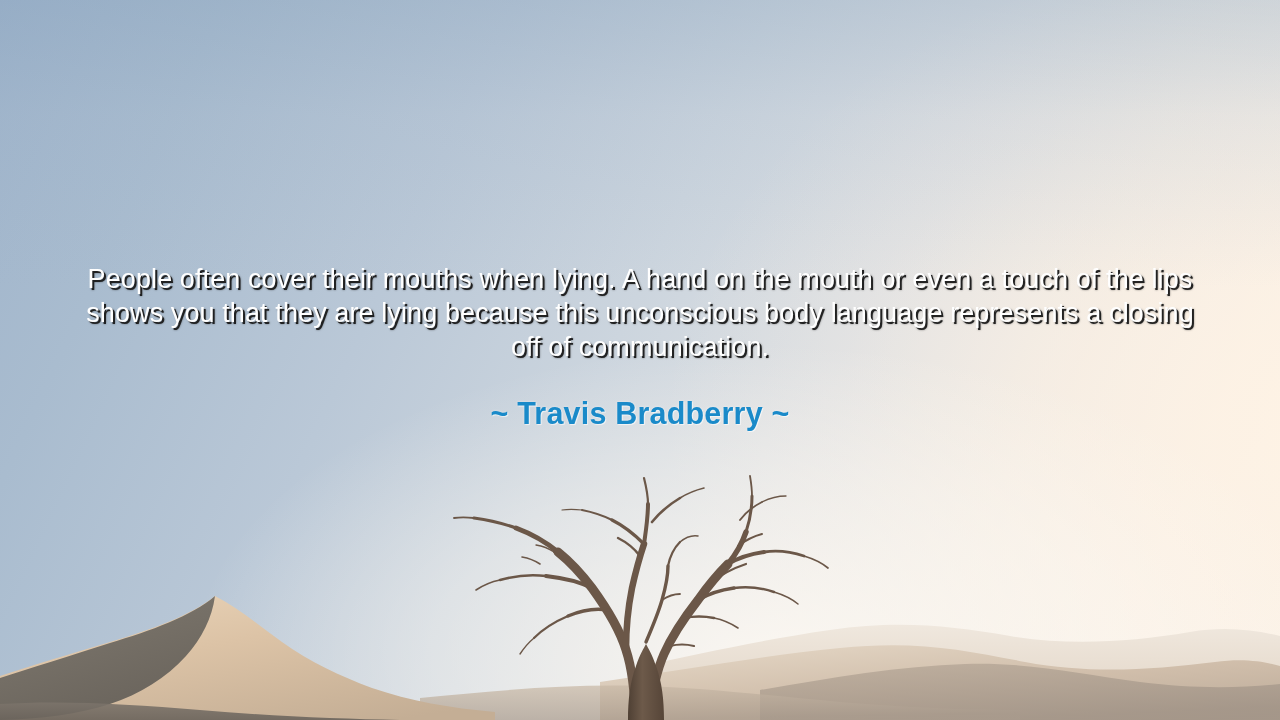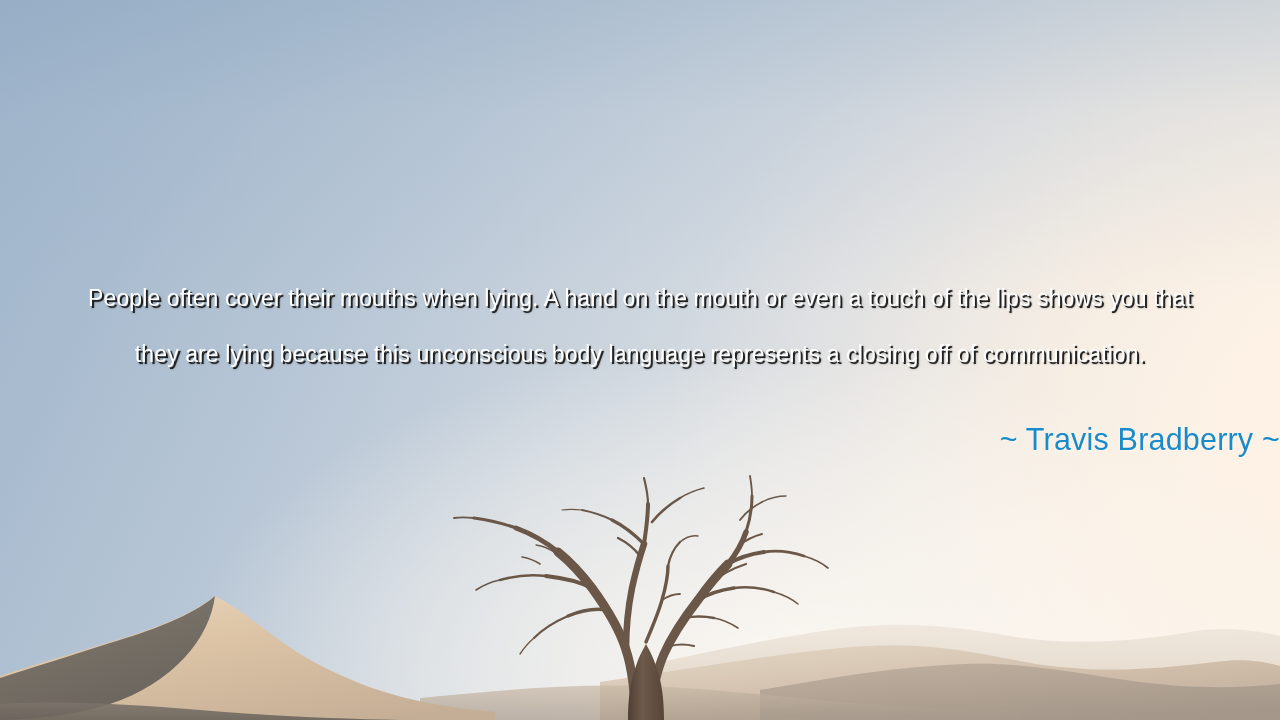--- a/index.html
+++ b/index.html
@@ -77,44 +77,43 @@
   
   #quote-block {
     position: absolute;
     left: 0;
     top: 262px;
     width: 1280px;
     text-align: center;
     z-index: 20;
   }
   #quote-text {
-    margin: 8px auto;
+    margin: 0 auto;
     width: 1110px;
-    font-size: 23px;
-    line-height: 56px;
+    font-size: 27px;
+    line-height: 34px;
     font-weight: 400;
     color: #ffffff;
     letter-spacing: 0.1px;
     text-shadow:
       2px 2px 0 rgba(25,25,25,0.92),
       2px 2px 2px rgba(20,20,20,0.55);
     white-space: pre-line;
   }
   #attribution {
     margin: 0;
     padding-top: 29px;
     font-size: 30.5px;
     line-height: 40px;
-    font-weight: 400;
+    font-weight: 700;
     color: #1a8ac9;
     letter-spacing: 0.2px;
     text-shadow:
       1px 1px 0 rgba(255,255,255,0.55),
       0 0 3px rgba(255,255,255,0.45);
-    text-align: right;
   }
 </style>
 </head>
 <body>
 
 <div id="stage">
 
   <div class="bg-layer" id="sky-base"></div>
   <div class="bg-layer" id="sky-warm"></div>
   <div class="bg-layer" id="sky-haze"></div>

